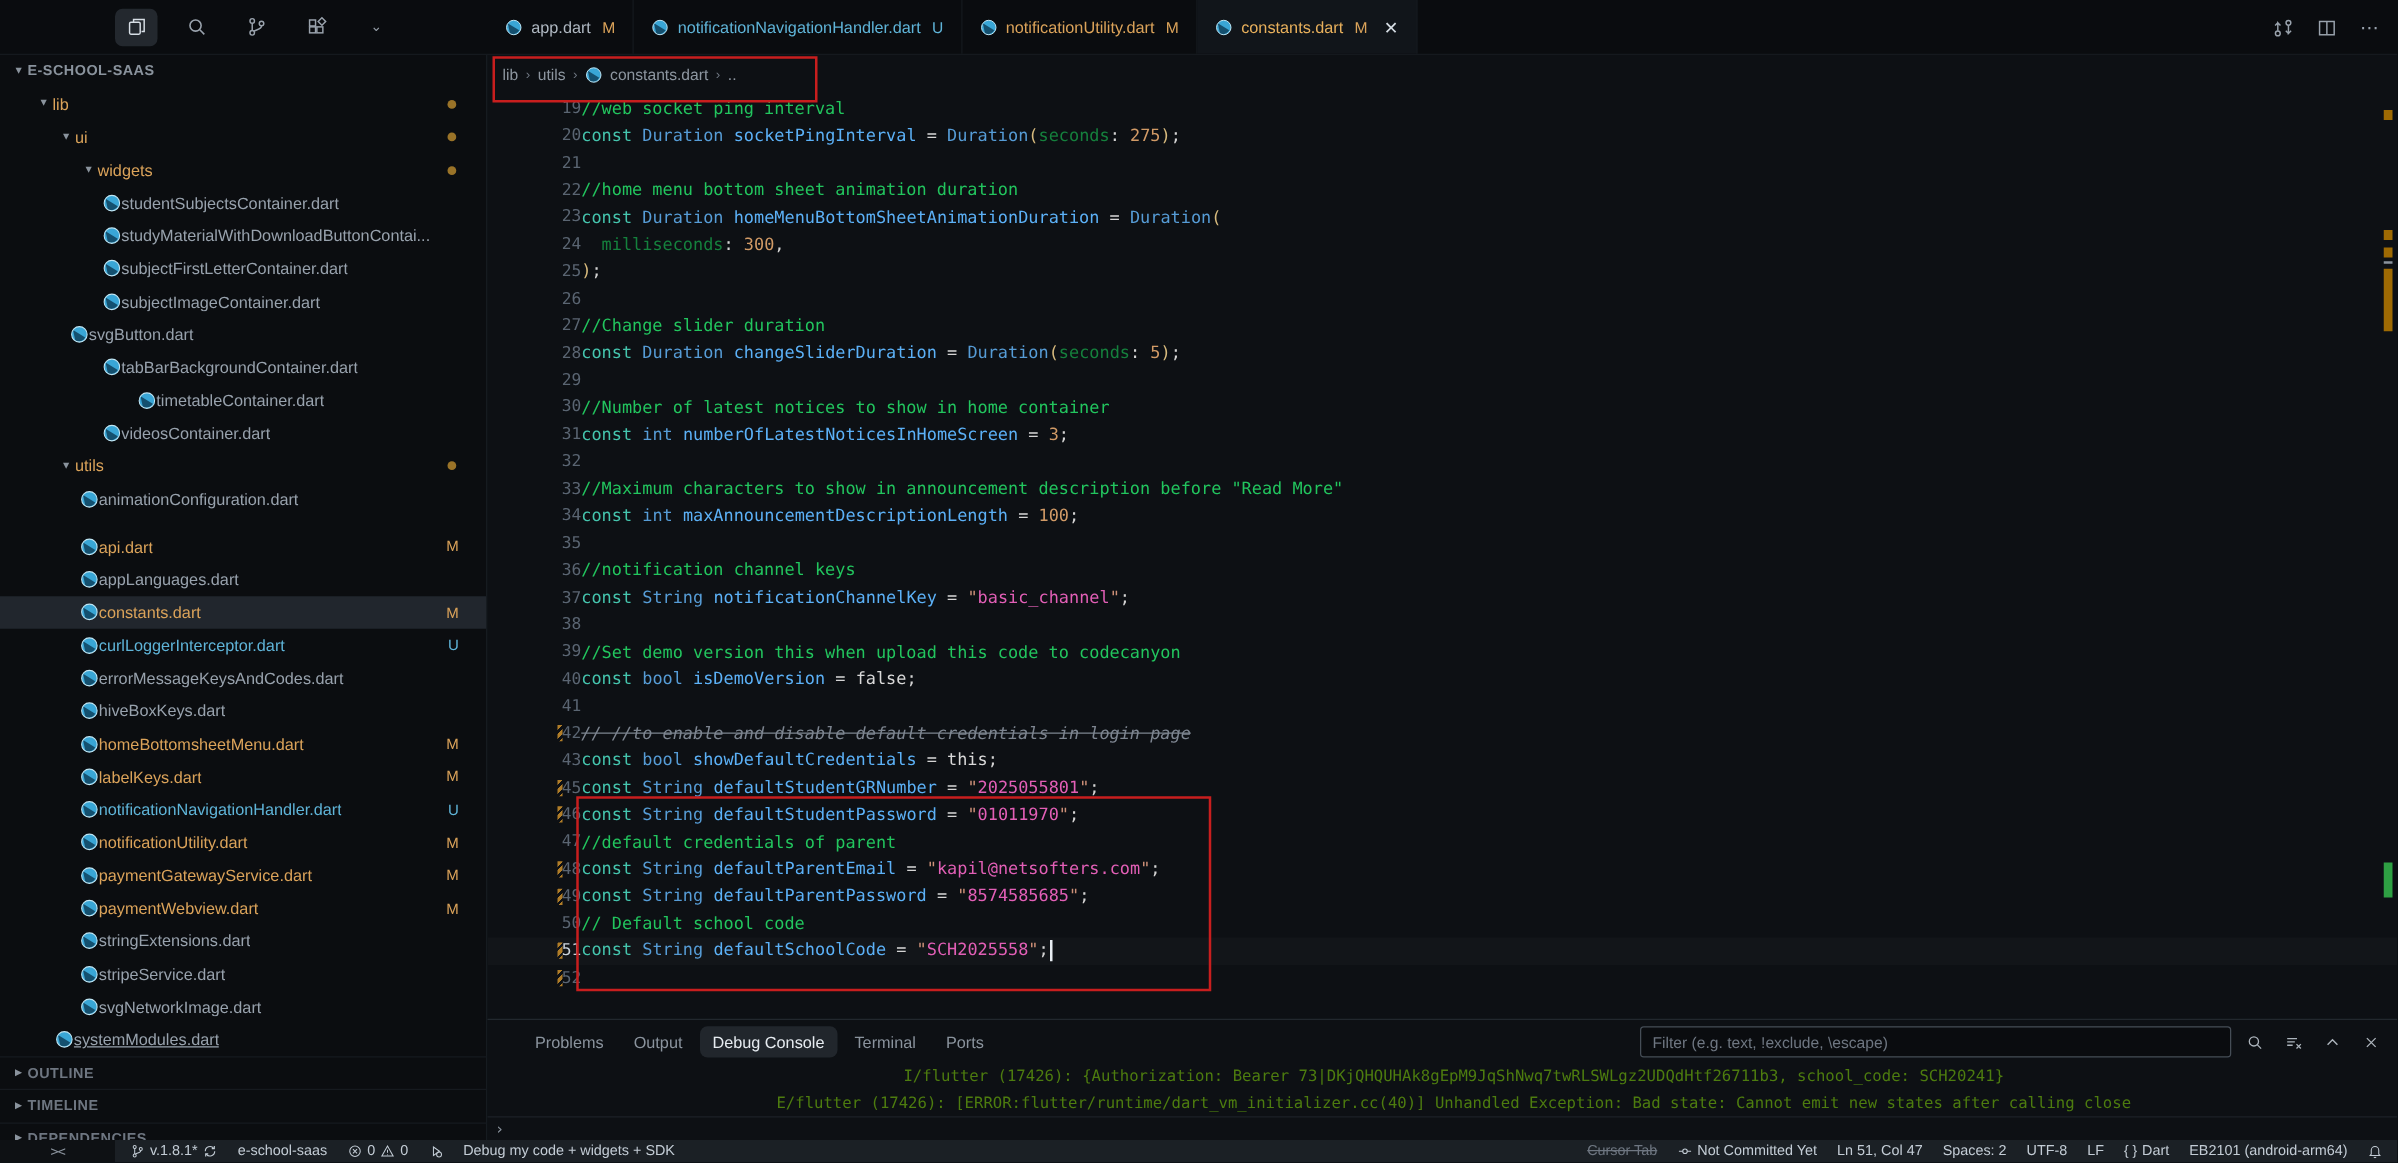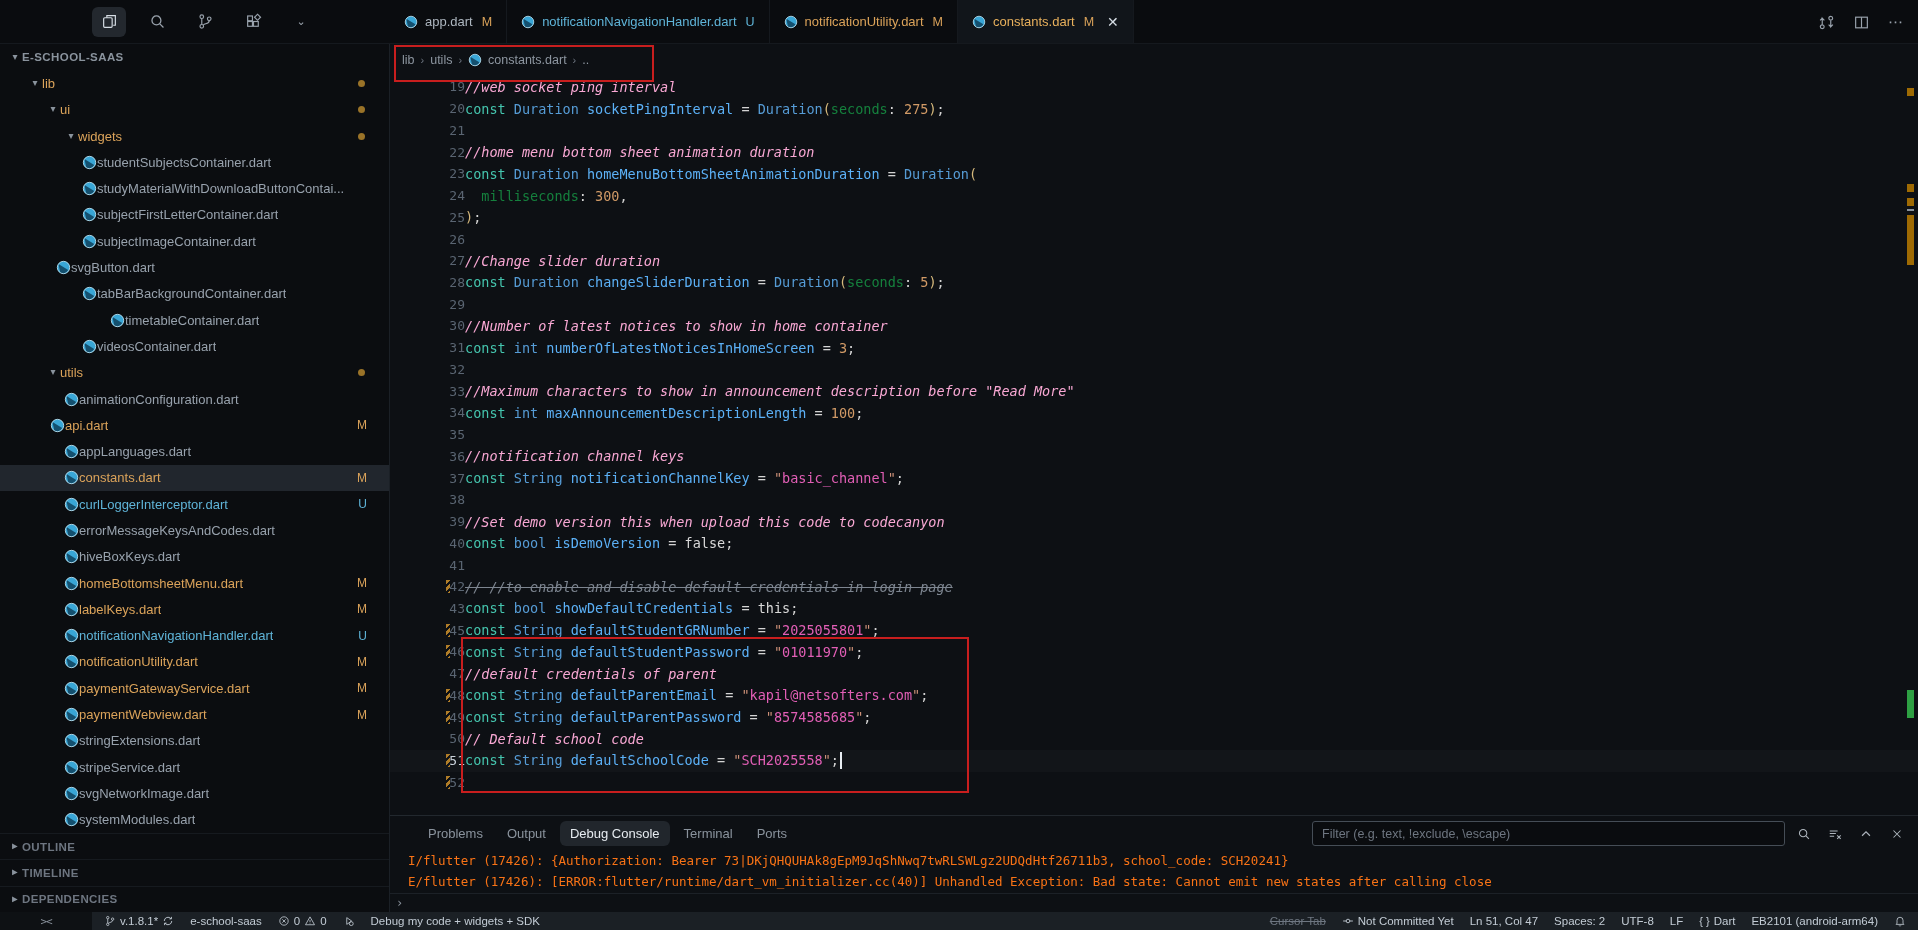--- a/index.html
+++ b/index.html
@@ -37,21 +37,21 @@
   .editor-col { flex:1; display:flex; flex-direction:column; min-width:0; background:#0D1014; position:relative; }
   .breadcrumb { height:32px; display:flex; align-items:center; gap:6px; padding-left:12px; font-size:12.5px; color:#8D96A0; }
   .breadcrumb .sep { color:#6E7681; font-size:11px; }
   .code-area { height:739px; position:relative; overflow:hidden; font-family:"DejaVu Sans Mono", monospace; font-size:13.5px; }
   .code-line { height:21.74px; display:flex; align-items:center; white-space:pre; }
   .code-line.cur { background:rgba(255,255,255,.025); }
   .gutter { width:75px; flex:0 0 75px; position:relative; color:#5A6572; font-size:13px; text-align:right; }
   .gutter .num { display:inline-block; width:48px; }
   .code-line.cur .gutter { color:#CBD3DB; }
   .gutter .mod-mark { position:absolute; left:56px; top:1px; bottom:1px; width:4px; background:repeating-linear-gradient(135deg,#B07D28 0 3px,rgba(0,0,0,0) 3px 5px); }
-  .tk-c { color:#f9a8d4; font-style:italic; }
+  .tk-c { color:#22c55e; }
   .tk-cs { color:#7D8590; font-style:italic; text-decoration:line-through; }
   .tk-k { color:#45C5AE; }
   .tk-t { color:#569CD6; }
   .tk-v { color:#5CB1F7; }
   .tk-w { color:#D4D4D4; }
   .tk-w2 { color:#D9D9D9; }
   .tk-n { color:#D19A66; }
   .tk-b { color:#D7BA7D; }
   .tk-i { color:#15803d; }
   .tk-q { color:#CE9178; }
@@ -59,21 +59,21 @@
   .cursor-bar { display:inline-block; width:2px; height:17px; background:#E8EDF2; vertical-align:middle; margin-left:1px; }
   .ruler-mark { position:absolute; right:4px; width:7px; }
 
   
   .panel { height:97px; border-top:1px solid #22282E; display:flex; flex-direction:column; background:#0D1014; position:relative; }
   .panel-tabs { height:34px; display:flex; align-items:center; gap:4px; padding-left:28px; font-size:13px; color:#8A939D; }
   .panel-tab { padding:5px 10px; border-radius:6px; }
   .panel-tab.active { background:#21262C; color:#E6EBF0; }
   .panel-filter { position:absolute; top:5px; left:922px; width:473px; height:25px; background:#0A0C0F; border:1px solid #454D56; border-radius:3px; color:#6E7681; font-size:12.5px; display:flex; align-items:center; padding-left:9px; }
   .panel-icons { position:absolute; top:5px; right:14px; height:25px; display:flex; align-items:center; gap:17px; color:#ADB5BD; font-size:14px; }
-  .console { font-family:"DejaVu Sans Mono", monospace; font-size:12.5px; color:#f97316; line-height:21px; padding-left:18px; white-space:pre; }
+  .console { font-family:"DejaVu Sans Mono", monospace; font-size:12.5px; color:#4d7c0f; line-height:21px; padding-left:18px; white-space:pre;text-align:center; }
   .prompt-row { margin-top:1px; border-top:1px solid #1C2127; height:18px; display:flex; align-items:center; padding-left:6px; color:#8A939D; font-size:12px; font-family:"DejaVu Sans Mono", monospace; }
 
   
   .statusbar { height:18px; background:#1B2025; display:flex; align-items:center; font-size:11.5px; color:#C3CCD5; }
   .sb-remote { width:92px; height:18px; background:#0E1114; display:flex; align-items:center; justify-content:center; color:#8A939D; font-size:11px; letter-spacing:-2px; }
   .sb-left { display:flex; align-items:center; gap:16px; padding-left:12px; }
   .sb-right { margin-left:auto; display:flex; align-items:center; gap:16px; padding-right:12px; }
   .sb-item { display:flex; align-items:center; gap:4px; white-space:nowrap; }
   .sb-dim { color:#6E7681; text-decoration:line-through; }
   .sb-item svg { width:12px; height:12px; }
@@ -308,21 +308,21 @@
         <div class="tree-row" style="padding-left: 64px;">
           <span style="display: inline-flex; align-items: center; justify-content: center;">
             <svg viewBox="0 0 16 16" style="width: 15px; height: 15px;">
               <circle cx="8" cy="8" r="6.6" fill="#39A6D6"></circle>
               <path d="M2.6 4.2 L13 10.6 A6.6 6.6 0 0 1 4.6 13.6 Z" fill="#14506F"></path>
               <circle cx="8" cy="8" r="6.6" fill="none" stroke="#BFE6F5" stroke-width="0.9"></circle>
             </svg>
           </span>
           <span class="lbl c-plain">animationConfiguration.dart</span>
         </div>
-        <div class="tree-row" style="padding-left: 50px;">
+        <div class="tree-row" style="padding-left: 64px; margin-top: 12px;">
           <span style="display: inline-flex; align-items: center; justify-content: center;">
             <svg viewBox="0 0 16 16" style="width: 15px; height: 15px;">
               <circle cx="8" cy="8" r="6.6" fill="#39A6D6"></circle>
               <path d="M2.6 4.2 L13 10.6 A6.6 6.6 0 0 1 4.6 13.6 Z" fill="#14506F"></path>
               <circle cx="8" cy="8" r="6.6" fill="none" stroke="#BFE6F5" stroke-width="0.9"></circle>
             </svg>
           </span>
           <span class="lbl c-mod">api.dart</span>
           <span class="badge c-mod">M</span>
         </div>
@@ -467,21 +467,21 @@
         <div class="tree-row" style="padding-left: 64px;">
           <span style="display: inline-flex; align-items: center; justify-content: center;">
             <svg viewBox="0 0 16 16" style="width: 15px; height: 15px;">
               <circle cx="8" cy="8" r="6.6" fill="#39A6D6"></circle>
               <path d="M2.6 4.2 L13 10.6 A6.6 6.6 0 0 1 4.6 13.6 Z" fill="#14506F"></path>
               <circle cx="8" cy="8" r="6.6" fill="none" stroke="#BFE6F5" stroke-width="0.9"></circle>
             </svg>
           </span>
           <span class="lbl c-plain">svgNetworkImage.dart</span>
         </div>
-        <div class="tree-row" style="padding-left: 64px;">
+        <div class="tree-row" style="padding-left: 44px; text-decoration: underline;">
           <span style="display: inline-flex; align-items: center; justify-content: center;">
             <svg viewBox="0 0 16 16" style="width: 15px; height: 15px;">
               <circle cx="8" cy="8" r="6.6" fill="#39A6D6"></circle>
               <path d="M2.6 4.2 L13 10.6 A6.6 6.6 0 0 1 4.6 13.6 Z" fill="#14506F"></path>
               <circle cx="8" cy="8" r="6.6" fill="none" stroke="#BFE6F5" stroke-width="0.9"></circle>
             </svg>
           </span>
           <span class="lbl c-plain">systemModules.dart</span>
         </div>
         <div class="tree-row sect" style="padding-left: 8px;">

